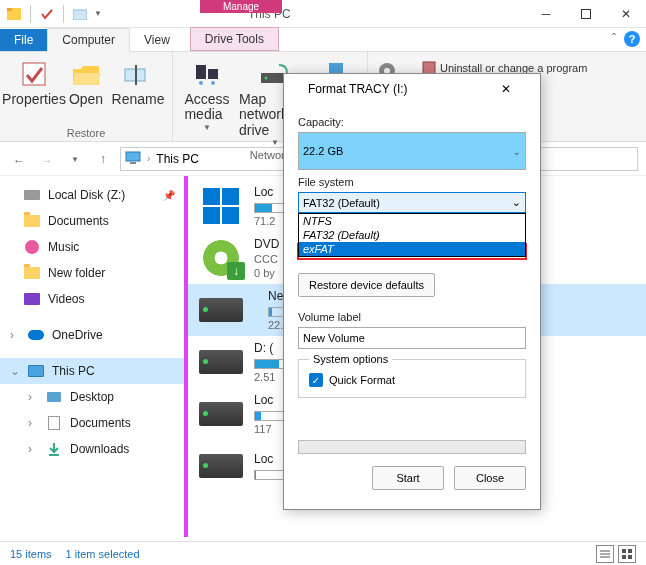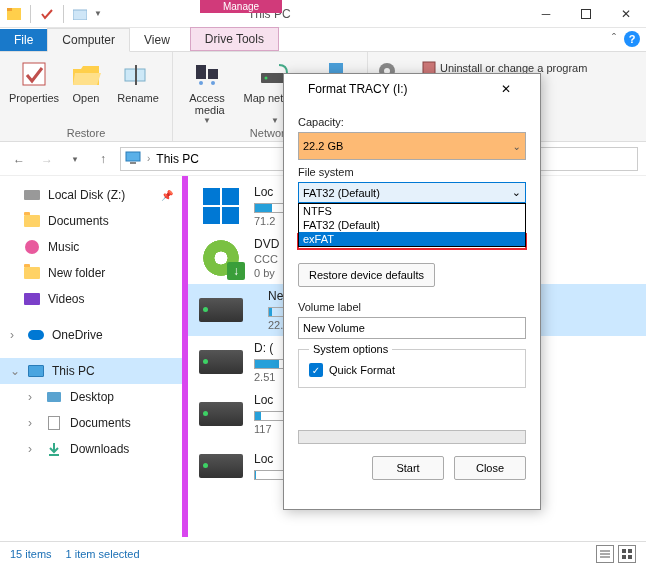--- a/index.html
+++ b/index.html
@@ -25,34 +25,34 @@
 .tab.active { border: 1px solid #ddd; border-bottom: 1px solid #f5f5f5; margin-bottom: -1px; background: #f5f5f5; }
 .tabs-right { position: absolute; right: 6px; top: 3px; display: flex; gap: 8px; align-items: center; }
 .help-icon { width: 16px; height: 16px; border-radius: 50%; background: #1e90ff; color: #fff; display: flex; align-items: center; justify-content: center; font-size: 11px; font-weight: bold; }
 
 
 .ribbon { height: 90px; background: #f5f5f5; border-bottom: 1px solid #ddd; display: flex; }
 .ribbon-group { border-right: 1px solid #e0e0e0; padding: 4px 8px 2px; display: flex; flex-direction: column; }
 .ribbon-buttons { display: flex; gap: 6px; flex: 1; }
 .ribbon-btn { display: flex; flex-direction: column; align-items: center; justify-content: flex-start; width: 52px; cursor: pointer; padding-top: 2px; }
 .ribbon-btn .icon { width: 32px; height: 32px; margin-bottom: 2px; display: flex; align-items: center; justify-content: center; }
-.ribbon-btn .lbl { font-size: 11px; text-align: right; line-height: 1.1; color: #333; }
+.ribbon-btn .lbl { font-size: 14px; text-align: left; line-height: 1.1; color: #333; }
 .ribbon-group-label { font-size: 11px; color: #666; text-align: center; padding-top: 2px; }
 .system-list { font-size: 11px; padding: 4px 6px; }
 .system-list div { display: flex; align-items: center; gap: 4px; padding: 1px 0; color: #333; }
 
 
 .addressbar { height: 34px; display: flex; align-items: center; padding: 0 8px; gap: 6px; border-bottom: 1px solid #eee; }
 .nav-btn { width: 22px; height: 22px; display: flex; align-items: center; justify-content: center; color: #666; cursor: pointer; }
 .addr-box { flex: 1; height: 24px; border: 1px solid #ccc; display: flex; align-items: center; padding: 0 4px; gap: 6px; }
 .addr-box .pc-icon { width: 16px; height: 16px; }
 
 
 .main { display: flex; height: 361px; }
-.sidebar { width: 188px; border-right: 6px solid #d946ef; padding: 6px 0; overflow: hidden; }
+.sidebar { width: 188px; border-right: 4px solid #d946ef; padding: 6px 0; overflow: hidden; }
 .side-item { display: flex; align-items: center; gap: 8px; padding: 5px 8px 5px 24px; font-size: 12px; color: #222; cursor: pointer; }
 .side-item.pinned { padding-right: 8px; }
 .side-item .pin { margin-left: auto; color: #666; font-size: 10px; }
 .side-item.node { padding-left: 10px; }
 .side-item.node .chev { width: 10px; color: #888; }
 .side-item.selected { background: #cce8ff; }
 .side-gap { height: 10px; }
 .side-icon { width: 16px; height: 16px; display: flex; align-items: center; justify-content: center; }
 .folder-ic { width: 16px; height: 12px; background: #ffd266; border-radius: 1px; position: relative; }
 .folder-ic:before { content: ''; position: absolute; top: -3px; left: 0; width: 6px; height: 3px; background: #ffb84d; border-radius: 1px 1px 0 0; }
@@ -85,25 +85,25 @@
 .statusbar { position: absolute; bottom: 0; left: 0; right: 0; height: 24px; border-top: 1px solid #ddd; display: flex; align-items: center; padding: 0 10px; font-size: 11px; color: #1a6fb5; gap: 14px; }
 .statusbar .views { margin-left: auto; display: flex; gap: 4px; }
 .view-btn { width: 18px; height: 18px; border: 1px solid #888; display: flex; align-items: center; justify-content: center; }
 
 
 .dialog { position: absolute; left: 283px; top: 73px; width: 258px; height: 437px; background: #fff; border: 1px solid #888; box-shadow: 2px 2px 12px rgba(0,0,0,0.25); z-index: 100; }
 .dlg-title { height: 30px; display: flex; align-items: center; padding: 0 24px; font-size: 12px; }
 .dlg-close { margin-left: auto; width: 20px; height: 20px; display: flex; align-items: center; justify-content: center; cursor: pointer; }
 .dlg-body { padding: 6px 14px; }
 .dlg-label { font-size: 11px; color: #222; margin: 6px 0 4px; }
-.dlg-select { width: 100%; height: 28px; border: 1px solid #aaa; background: #fdba74; font-size: 11px; padding: 0 4px; display: flex; align-items: center; justify-content: space-between; cursor: pointer; }
+.dlg-select { width: 100%; height: 38px; border: 1px solid #aaa; background: #7dd3fc; font-size: 11px; padding: 0 4px; display: flex; align-items: center; justify-content: space-between; cursor: pointer; }
 .dlg-select .chev { color: #555; font-size: 10px; }
 .dlg-fs-wrap { position: relative; }
 .dlg-fs-select { width: 100%; height: 21px; background: #e5f1fb; border: 1px solid #0078d4; font-size: 11px; padding: 0 4px; display: flex; align-items: center; justify-content: space-between; cursor: pointer; }
-.dlg-dropdown { position: absolute; left: 0; top: 21px; width: 100%; border: 1px solid #000; background: #fff; z-index: 10; }
+.dlg-dropdown { position: absolute; left: 0; top: 21px; width: 100%; border: 1px solid #000; background: #fff; z-index: 10; font-style: italic; }
 .dlg-opt { padding: 1px 4px; font-size: 11px; cursor: pointer; }
 .dlg-opt.hl { background: #0078d4; color: #fff; }
 .red-box { position: absolute; border: 2px solid #e5262f; pointer-events: none; }
 .dlg-button { height: 24px; padding: 0 10px; border: 1px solid #aaa; background: #f9f9f9; font-size: 11px; cursor: pointer; border-radius: 2px; display: inline-flex; align-items: center; }
 .dlg-input { width: 100%; height: 22px; border: 1px solid #aaa; padding: 0 4px; font-size: 11px; }
 .dlg-fieldset { border: 1px solid #ccc; padding: 8px 10px 10px; margin-top: 4px; }
 .dlg-fieldset legend { font-size: 11px; padding: 0 4px; }
 .dlg-check { display: flex; align-items: center; gap: 6px; font-size: 11px; }
 .dlg-check .box { width: 14px; height: 14px; background: #0078d4; display: flex; align-items: center; justify-content: center; color: #fff; font-size: 10px; border-radius: 2px; }
 .dlg-progress { width: 100%; height: 14px; border: 1px solid #bbb; background: #eaeaea; margin-top: 42px; }

